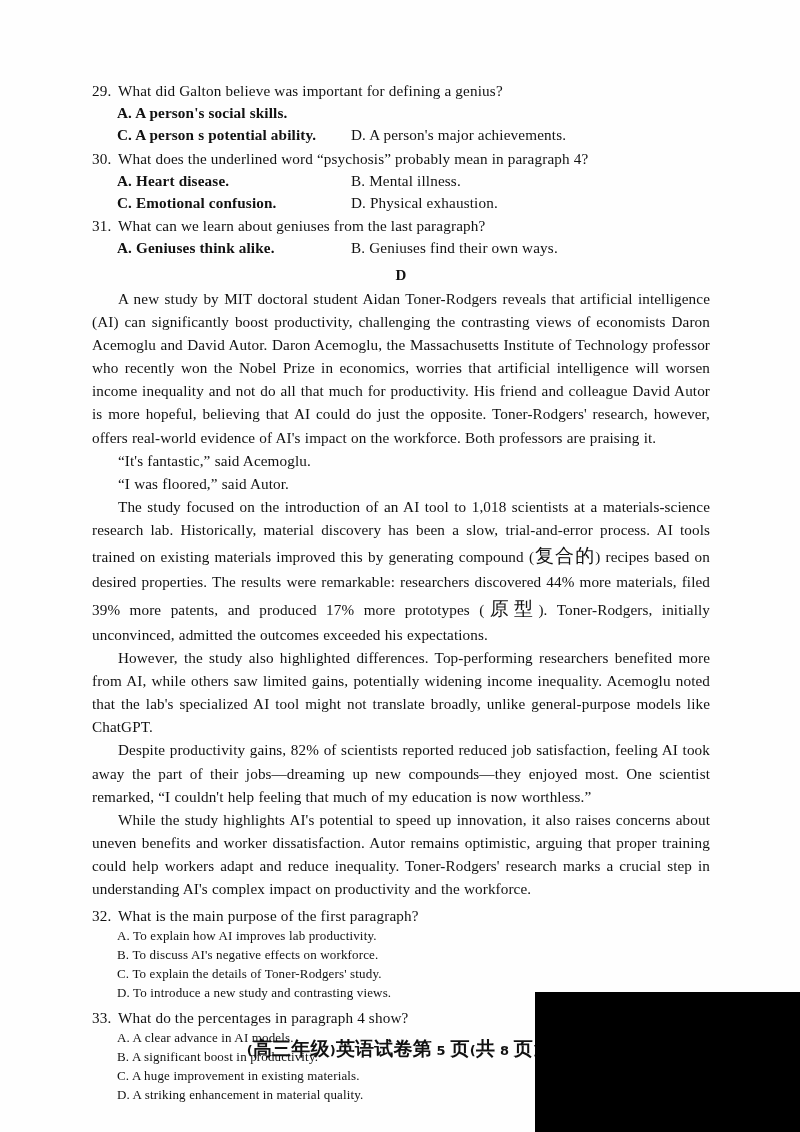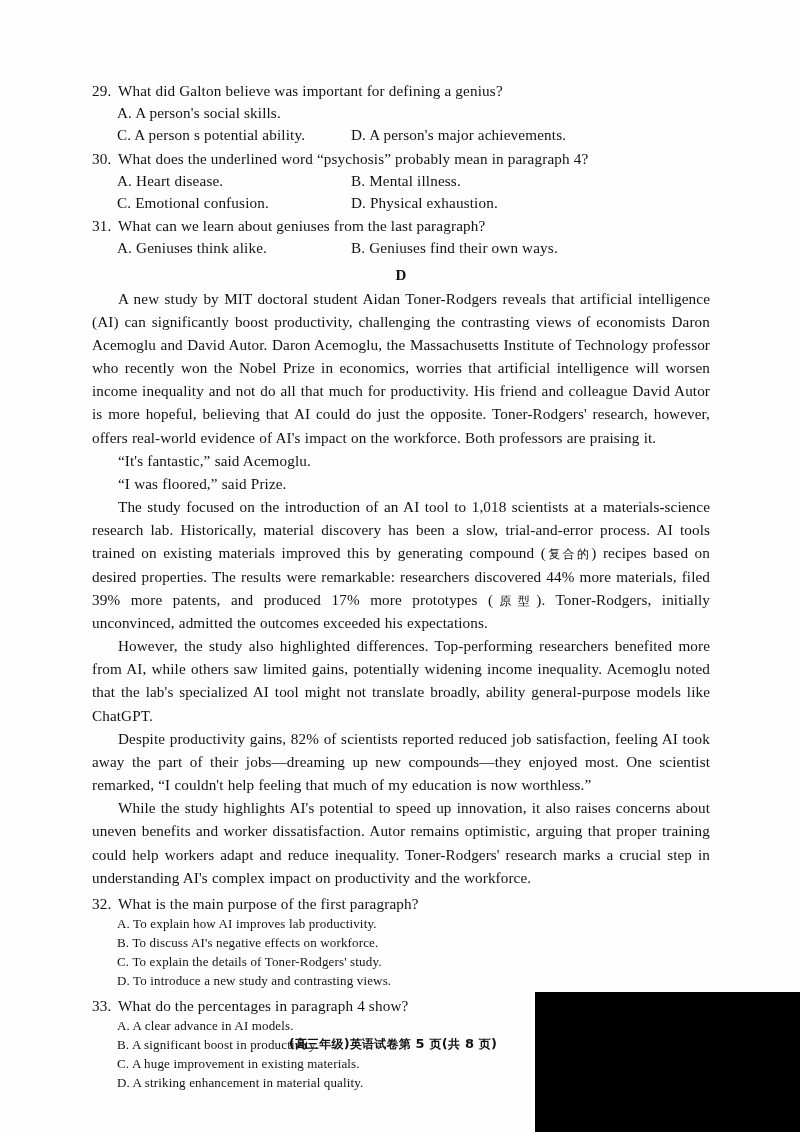--- a/index.html
+++ b/index.html
@@ -44,20 +44,21 @@
     display: flex;
     font-size: 15.2px;
     line-height: 1.46;
     letter-spacing: 0.15px;
   }
   .opt-col-a {
     width: 259px;
     padding-left: 25px;
     box-sizing: border-box;
     white-space: nowrap;
+    font-weight: bold;
   }
   .opt-col-b {
     flex: 1;
     white-space: nowrap;
   }
   .opt-stack {
     padding-left: 25px;
     font-size: 13px;
     line-height: 1.46;
     letter-spacing: 0.15px;
@@ -77,21 +78,21 @@
     text-align-last: left;
     font-size: 15.2px;
     line-height: 1.525;
     text-indent: 26px;
     margin: 0;
     letter-spacing: 0.1px;
     word-spacing: 0.3px;
   }
   .para.short { text-align: left; }
 
-  .cjk { font-family: "DejaVu Sans", "Liberation Sans", sans-serif; font-size: 12px; }
+  .cjk { font-family: "DejaVu Sans", "Liberation Sans", sans-serif; font-size: 19px; }
 
   .qblock { margin-top: 4px; }
 
   
   #footer {
     position: absolute;
     left: 8px;
     top: 1036px;
     width: 770px;
     text-align: center;
@@ -155,23 +156,23 @@
       <div class="opt-row">
         <div class="opt-col-a">A. Geniuses think alike.</div>
         <div class="opt-col-b">B. Geniuses find their own ways.</div>
       </div>
     </div>
 
     <div class="section-label">D</div>
 
     <p class="para">A new study by MIT doctoral student Aidan Toner-Rodgers reveals that artificial intelligence (AI) can significantly boost productivity, challenging the contrasting views of economists Daron Acemoglu and David Autor. Daron Acemoglu, the Massachusetts Institute of Technology professor who recently won the Nobel Prize in economics, worries that artificial intelligence will worsen income inequality and not do all that much for productivity. His friend and colleague David Autor is more hopeful, believing that AI could do just the opposite. Toner-Rodgers' research, however, offers real-world evidence of AI's impact on the workforce. Both professors are praising it.</p>
     <p class="para short">“It's fantastic,” said Acemoglu.</p>
-    <p class="para short">“I was floored,” said Prize.</p>
+    <p class="para short">“I was floored,” said Autor.</p>
     <p class="para">The study focused on the introduction of an AI tool to 1,018 scientists at a materials-science research lab. Historically, material discovery has been a slow, trial-and-error process. AI tools trained on existing materials improved this by generating compound (<span class="cjk">复合的</span>) recipes based on desired properties. The results were remarkable: researchers discovered 44% more materials, filed 39% more patents, and produced 17% more prototypes (<span class="cjk">原型</span>). Toner-Rodgers, initially unconvinced, admitted the outcomes exceeded his expectations.</p>
-    <p class="para">However, the study also highlighted differences. Top-performing researchers benefited more from AI, while others saw limited gains, potentially widening income inequality. Acemoglu noted that the lab's specialized AI tool might not translate broadly, ability general-purpose models like ChatGPT.</p>
+    <p class="para">However, the study also highlighted differences. Top-performing researchers benefited more from AI, while others saw limited gains, potentially widening income inequality. Acemoglu noted that the lab's specialized AI tool might not translate broadly, unlike general-purpose models like ChatGPT.</p>
     <p class="para">Despite productivity gains, 82% of scientists reported reduced job satisfaction, feeling AI took away the part of their jobs—dreaming up new compounds—they enjoyed most. One scientist remarked, “I couldn't help feeling that much of my education is now worthless.”</p>
     <p class="para">While the study highlights AI's potential to speed up innovation, it also raises concerns about uneven benefits and worker dissatisfaction. Autor remains optimistic, arguing that proper training could help workers adapt and reduce inequality. Toner-Rodgers' research marks a crucial step in understanding AI's complex impact on productivity and the workforce.</p>
 
     <div class="question qblock">
       <div class="q-stem">
         <span class="q-num">32.</span><span>What is the main purpose of the first paragraph?</span>
       </div>
       <div class="opt-stack">
         <div>A. To explain how AI improves lab productivity.</div>
         <div>B. To discuss AI's negative effects on workforce.</div>

